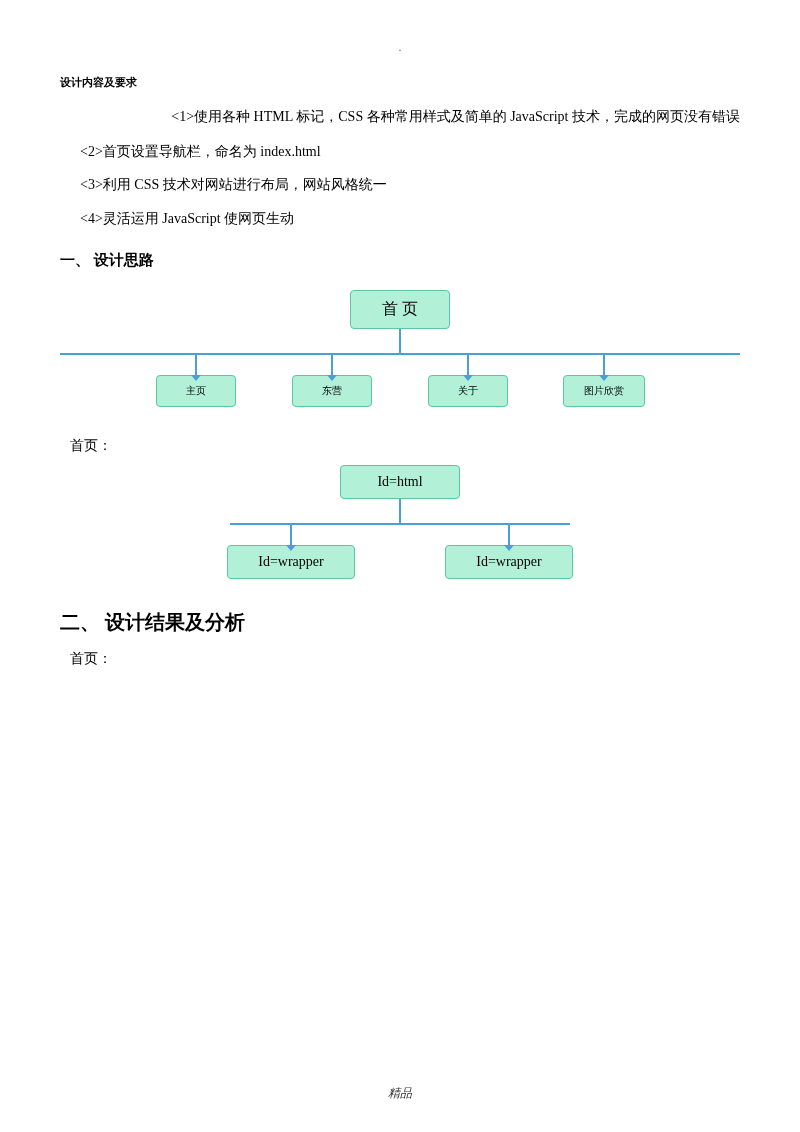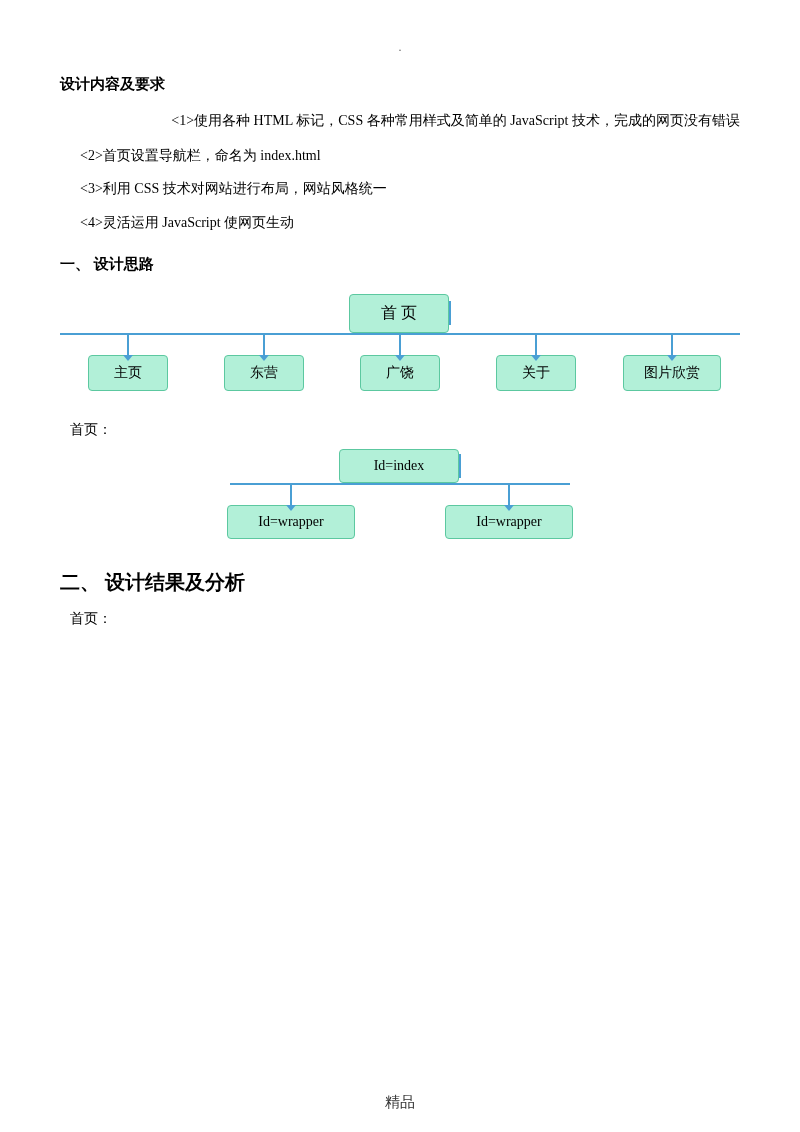--- a/index.html
+++ b/index.html
@@ -21,21 +21,21 @@
 
     .dot {
       text-align: center;
       font-size: 12px;
       color: #666;
       margin-bottom: 20px;
     }
 
     .section-title {
       font-weight: bold;
-      font-size: 15px;
+      font-size: 11px;
       margin-bottom: 14px;
     }
 
     .indent-1 {
       margin-left: 40px;
       margin-bottom: 10px;
       line-height: 1.8;
       text-align: right;
     }
 
@@ -59,35 +59,35 @@
       align-items: center;
       margin: 20px 0 30px 0;
       width: 100%;
     }
 
     .tree-node {
       background-color: #b2f0d8;
       border: 1px solid #5cc8a0;
       border-radius: 4px;
       padding: 8px 20px;
-      font-size: 14px;
+      font-size: 10px;
       text-align: center;
       min-width: 80px;
     }
 
     .tree-node-root {
       min-width: 100px;
       padding: 8px 24px;
       font-size: 16px;
     }
 
     
     .root-connector {
       display: flex;
-      flex-direction: row;
+      flex-direction: column;
       align-items: center;
     }
 
     .vertical-line {
       width: 2px;
       height: 24px;
       background: #4a9fd4;
     }
 
     .children-row {
@@ -155,25 +155,26 @@
 
     .diag2-child {
       display: flex;
       flex-direction: column;
       align-items: center;
       width: 210px;
     }
 
     .footer-text {
       position: absolute;
-      bottom: 20px;
+      bottom: 30px;
       left: 50%;
       transform: translateX(-50%);
-      font-size: 15px;
+      font-size: 12px;
       color: #333;
+      font-style: italic;
     }
 
     .label-text {
       font-size: 14px;
       margin-bottom: 8px;
     }
 
     .section-two-heading {
       font-size: 20px;
       font-weight: bold;
@@ -211,39 +212,35 @@
     <div class="child-item">
       <div class="down-arrow"></div>
       <div class="tree-node">主页</div>
     </div>
     <div class="child-item">
       <div class="down-arrow"></div>
       <div class="tree-node">东营</div>
     </div>
     <div class="child-item">
       <div class="down-arrow"></div>
-      <div class="tree-node">广饶</div>
-    </div>
-    <div class="child-item">
-      <div class="down-arrow"></div>
       <div class="tree-node">关于</div>
     </div>
     <div class="child-item">
       <div class="down-arrow"></div>
       <div class="tree-node">图片欣赏</div>
     </div>
   </div>
 </div>
 
 <div class="label-text" style="margin-left: 10px; margin-top: 10px; margin-bottom: 6px;">首页：</div>
 
 <div class="diagram2-container">
 
   <div class="root-connector">
-    <div class="menu-node">Id=index</div>
+    <div class="menu-node">Id=html</div>
     <div class="vertical-line"></div>
   </div>
 
   <div style="width:340px; height:2px; background:#4a9fd4;"></div>
 
   <div class="diag2-children">
     <div class="diag2-child">
       <div class="down-arrow"></div>
       <div class="menu-node">Id=wrapper</div>
     </div>

